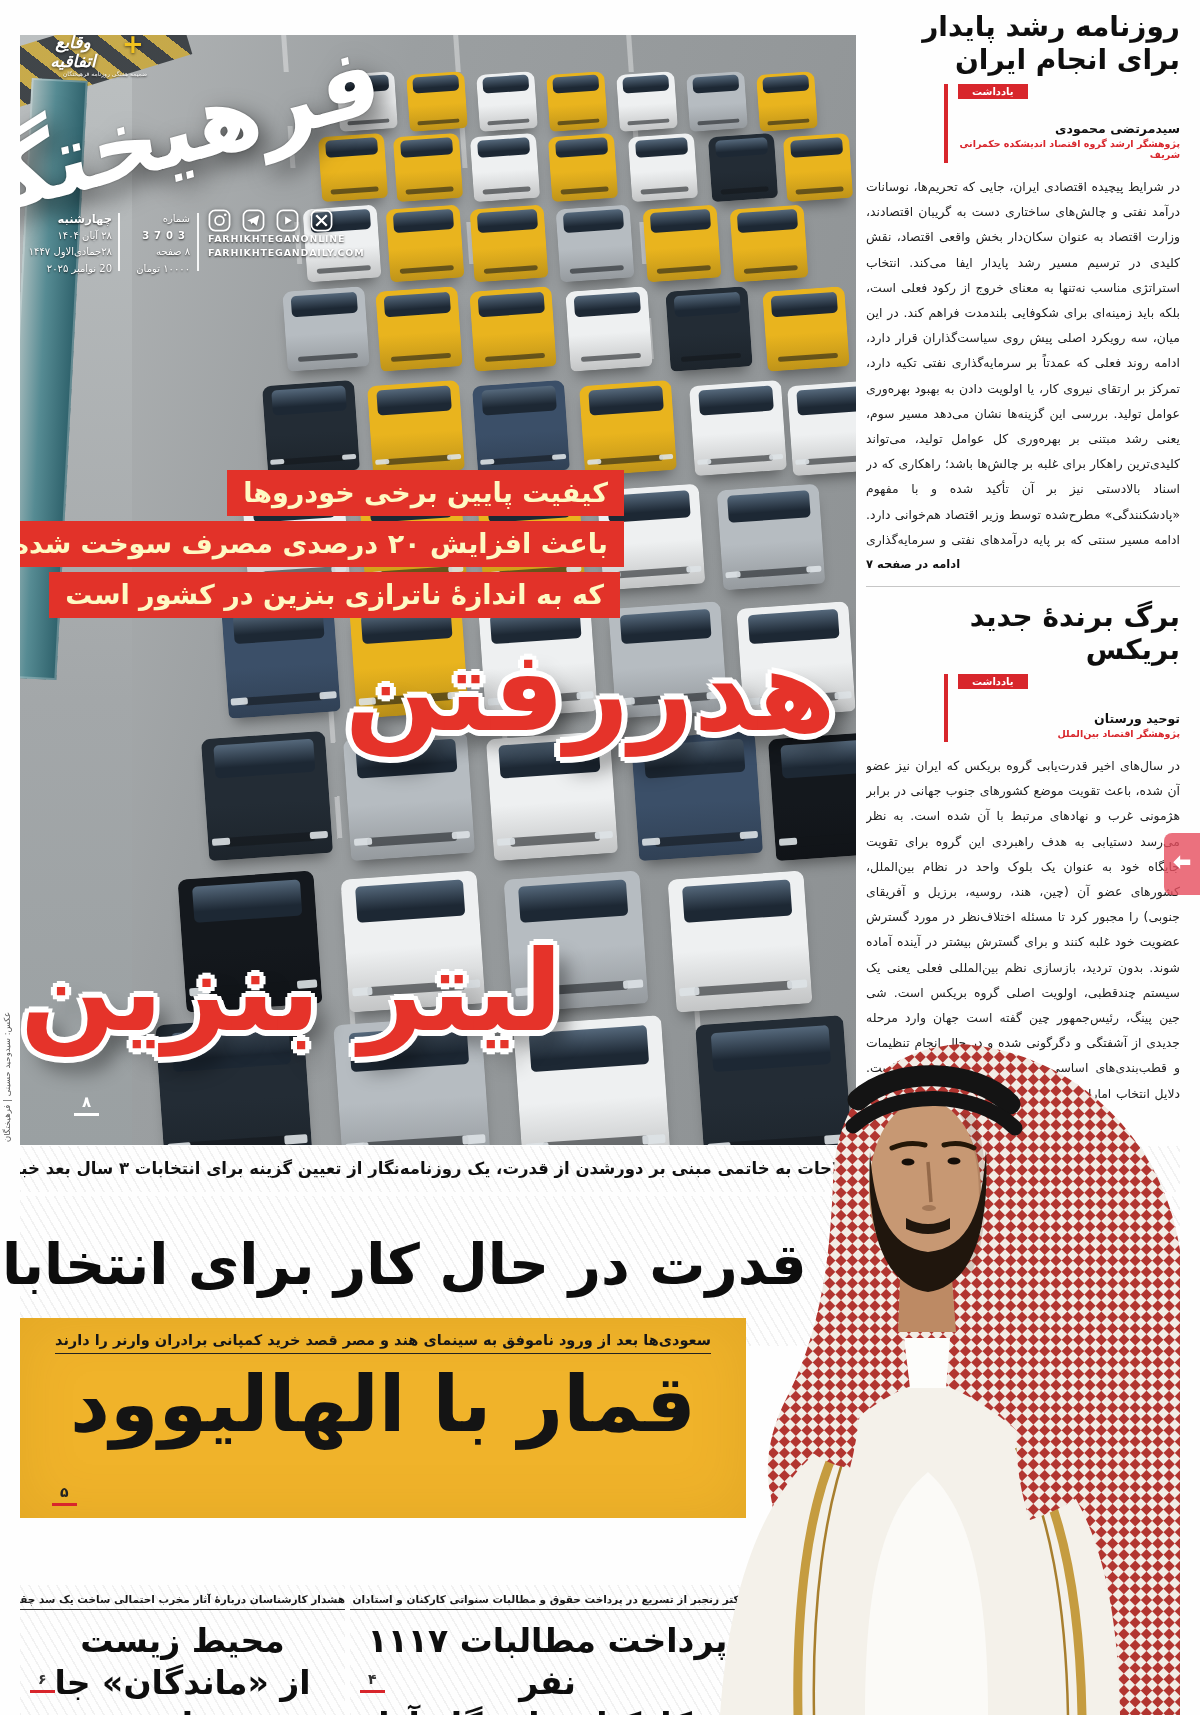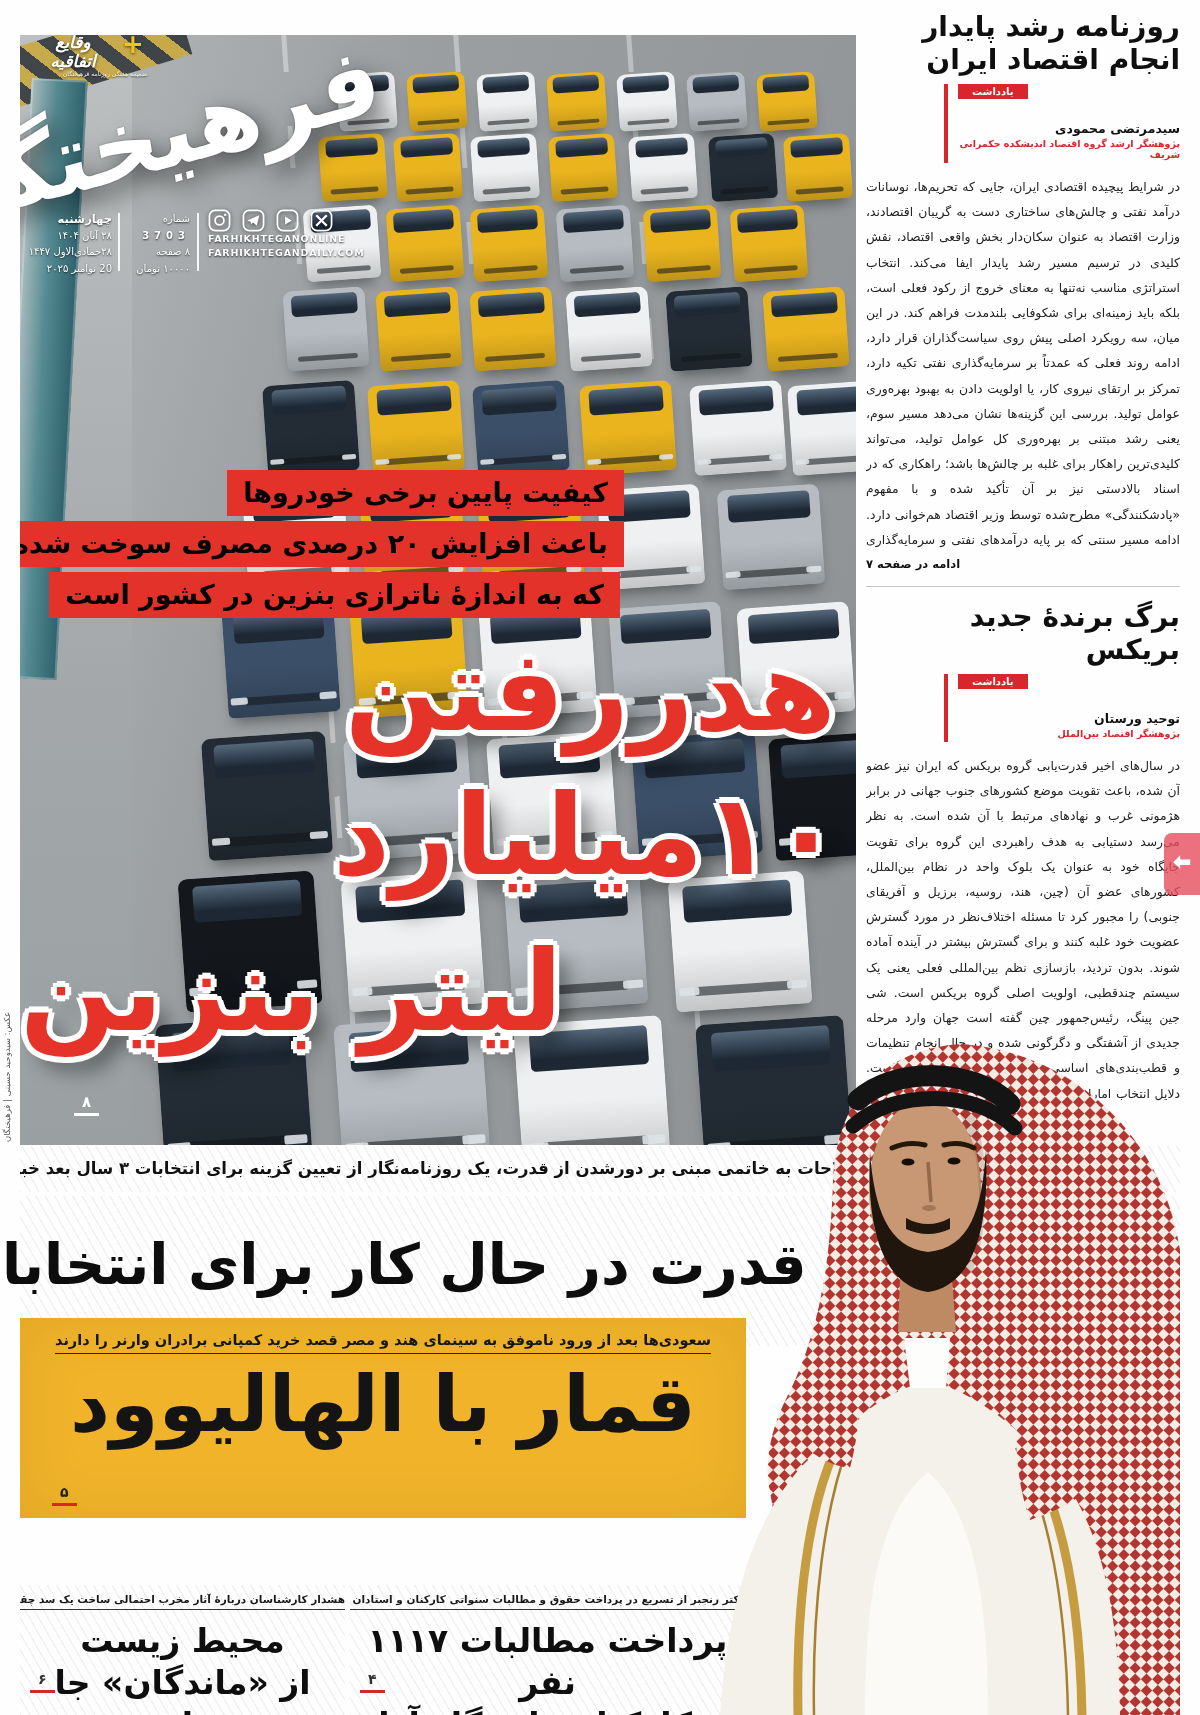--- a/index.html
+++ b/index.html
@@ -49,21 +49,21 @@
   .mh-issue{position:absolute;left:108px;top:4px;width:62px;font-size:10px;line-height:16.5px;direction:rtl;
             text-shadow:0 1px 2px rgba(0,0,0,.75);}
   .mh-issue .num{letter-spacing:5px;font-weight:700;}
   .mh-social{position:absolute;left:188px;top:2px;width:155px;direction:ltr;text-align:left;}
   .icon-row{display:flex;gap:11px;align-items:center;}
   .icon-row svg{display:block;filter:drop-shadow(0 1px 2px rgba(0,0,0,.6));}
   .mh-urls{font-size:9.5px;font-weight:700;letter-spacing:.8px;line-height:14px;color:#fff;
            text-shadow:0 1px 2px rgba(0,0,0,.75);font-family:"DejaVu Sans",sans-serif;}
 
   
-  .strip{position:absolute;background:#e23229;color:#000000;font-weight:900;height:46px;line-height:46px;
+  .strip{position:absolute;background:#e23229;color:#fef9c3;font-weight:900;height:46px;line-height:46px;
          padding:0 16px;font-size:27px;white-space:nowrap;}
   .rh{position:absolute;font-weight:900;color:#e5332a;font-size:112px;line-height:1;white-space:nowrap;
       text-shadow:-4px -4px 0 #fff,4px -4px 0 #fff,-4px 4px 0 #fff,4px 4px 0 #fff,-6px 0 0 #fff,6px 0 0 #fff,
                   0 -6px 0 #fff,0 6px 0 #fff,12px 14px 20px rgba(0,0,0,.45);}
   .pnum-photo{position:absolute;left:54px;top:1058px;color:#fff;font-size:15px;font-weight:700;
               border-bottom:3px solid #fff;padding:0 8px 2px;}
   .credit{position:absolute;left:2px;top:1012px;height:132px;writing-mode:vertical-rl;
           transform:rotate(180deg);font-size:8.5px;color:#555;letter-spacing:.5px;}
 
   
@@ -464,32 +464,31 @@
           <div>FARHIKHTEGANDAILY.COM</div>
         </div>
       </div>
     </div>
 
     <div class="strip" style="right:232px;top:435px">کیفیت پایین برخی خودروها</div>
     <div class="strip" style="right:232px;top:486px">باعث افزایش ۲۰ درصدی مصرف سوخت شده</div>
     <div class="strip" style="right:236px;top:537px">که به اندازهٔ ناترازی بنزین در کشور است</div>
 
     <div class="rh" style="right:20px;top:600px">هدررفتن</div>
-    <div class="rh" style="right:16px;top:744px">۱۰میلیارد</div>
     <div class="rh" style="left:0px;top:900px">لیتر بنزین</div>
 
     <div class="pnum-photo">۸</div>
   </div>
 
   <div class="credit">عکس: سیدوحید حسینی | فرهیختگان</div>
 
   <div class="rcol">
     <div class="rhl">
       <span>روزنامه رشد پایدار</span>
-      <span>انجام اقتصاد ایران</span>
+      <span>برای انجام ایران</span>
     </div>
     <div class="note">
       <span class="tag">یادداشت</span>
       <div class="auth">سیدمرتضی محمودی</div>
       <div class="auth-t">پژوهشگر ارشد گروه اقتصاد اندیشکده حکمرانی شریف</div>
     </div>
     <div class="abody" style="height:378px">در شرایط پیچیده اقتصادی ایران، جایی که تحریم‌ها، نوسانات درآمد نفتی و چالش‌های ساختاری دست به گریبان اقتصادند، وزارت اقتصاد به عنوان سکان‌دار بخش واقعی اقتصاد، نقش کلیدی در ترسیم مسیر رشد پایدار ایفا می‌کند. انتخاب استراتژی مناسب نه‌تنها به معنای خروج از رکود فعلی است، بلکه باید زمینه‌ای برای شکوفایی بلندمدت فراهم کند. در این میان، سه رویکرد اصلی پیش روی سیاست‌گذاران قرار دارد، ادامه روند فعلی که عمدتاً بر سرمایه‌گذاری نفتی تکیه دارد، تمرکز بر ارتقای نیروی کار، یا اولویت دادن به بهبود بهره‌وری عوامل تولید. بررسی این گزینه‌ها نشان می‌دهد مسیر سوم، یعنی رشد مبتنی بر بهره‌وری کل عوامل تولید، می‌تواند کلیدی‌ترین راهکار برای غلبه بر چالش‌ها باشد؛ راهکاری که در اسناد بالادستی نیز بر آن تأکید شده و با مفهوم «پادشکنندگی» مطرح‌شده توسط وزیر اقتصاد هم‌خوانی دارد. ادامه مسیر سنتی که بر پایه درآمدهای نفتی و سرمایه‌گذاری خارجی استوار است، باوجود جذابیت‌های مقطعی، نمی‌تواند پایه‌ای محکم برای رشد پایدار فراهم کند. تحریم‌ها و کاهش سرمایه‌گذاری خصوصی، کیک اقتصاد را کوچک‌تر کرده و مصرف عمومی را تحت فشار قرار داده است. هرچند نباید از فرصت‌های نفتی غافل شد، این رویکرد نمی‌تواند محور اصلی برنامه‌ریزی باشد. از سوی دیگر، تمرکز بر نیروی کار از طریق بهبود کمیت و کیفیت آن در اقتصادی سرمایه‌بر مانند ایران، بیشتر نقش مکمل دارد و نمی‌تواند محرک اصلی رشد عدالت‌محور باشد. در مقابل، رشد مبتنی بر TFP که به معنای بهره‌برداری کارآمدتر از منابع موجود است، راهی واقعی برای جهش اقتصادی ارائه می‌دهد. این رویکرد نه‌تنها وابستگی به نفت را کاهش می‌دهد، بلکه با تکیه بر نوآوری و تخصیص بهینه منابع، اقتصاد را در برابر شوک‌های خارجی مقاوم می‌سازد.</div>
     <div class="cont">ادامه در صفحه ۷</div>
 
     <div class="rdiv"></div>

